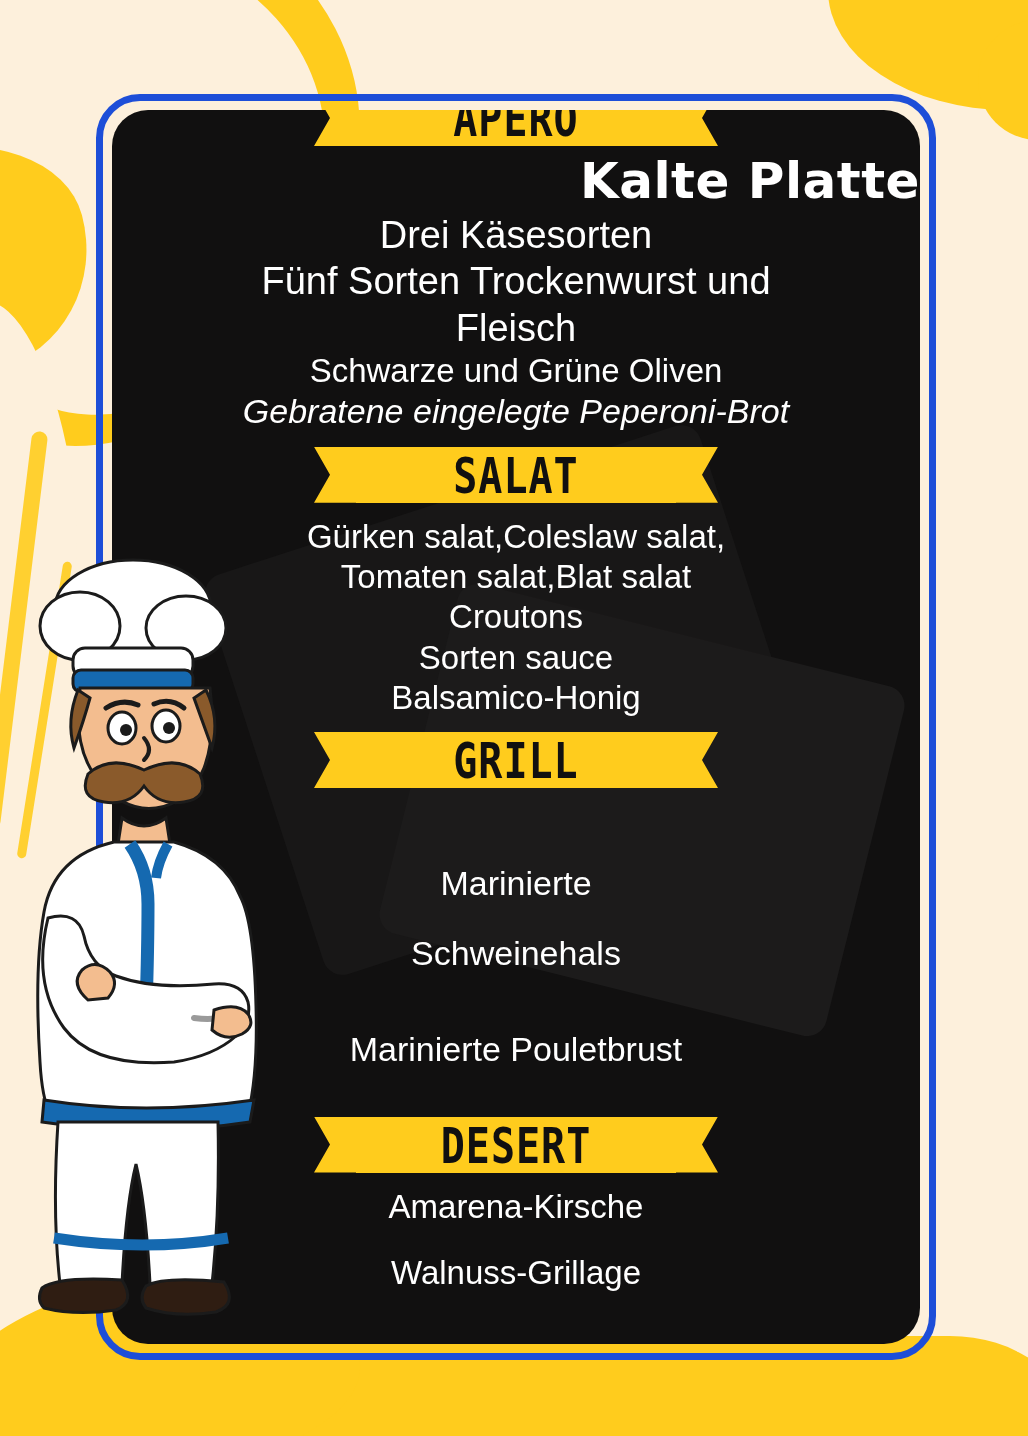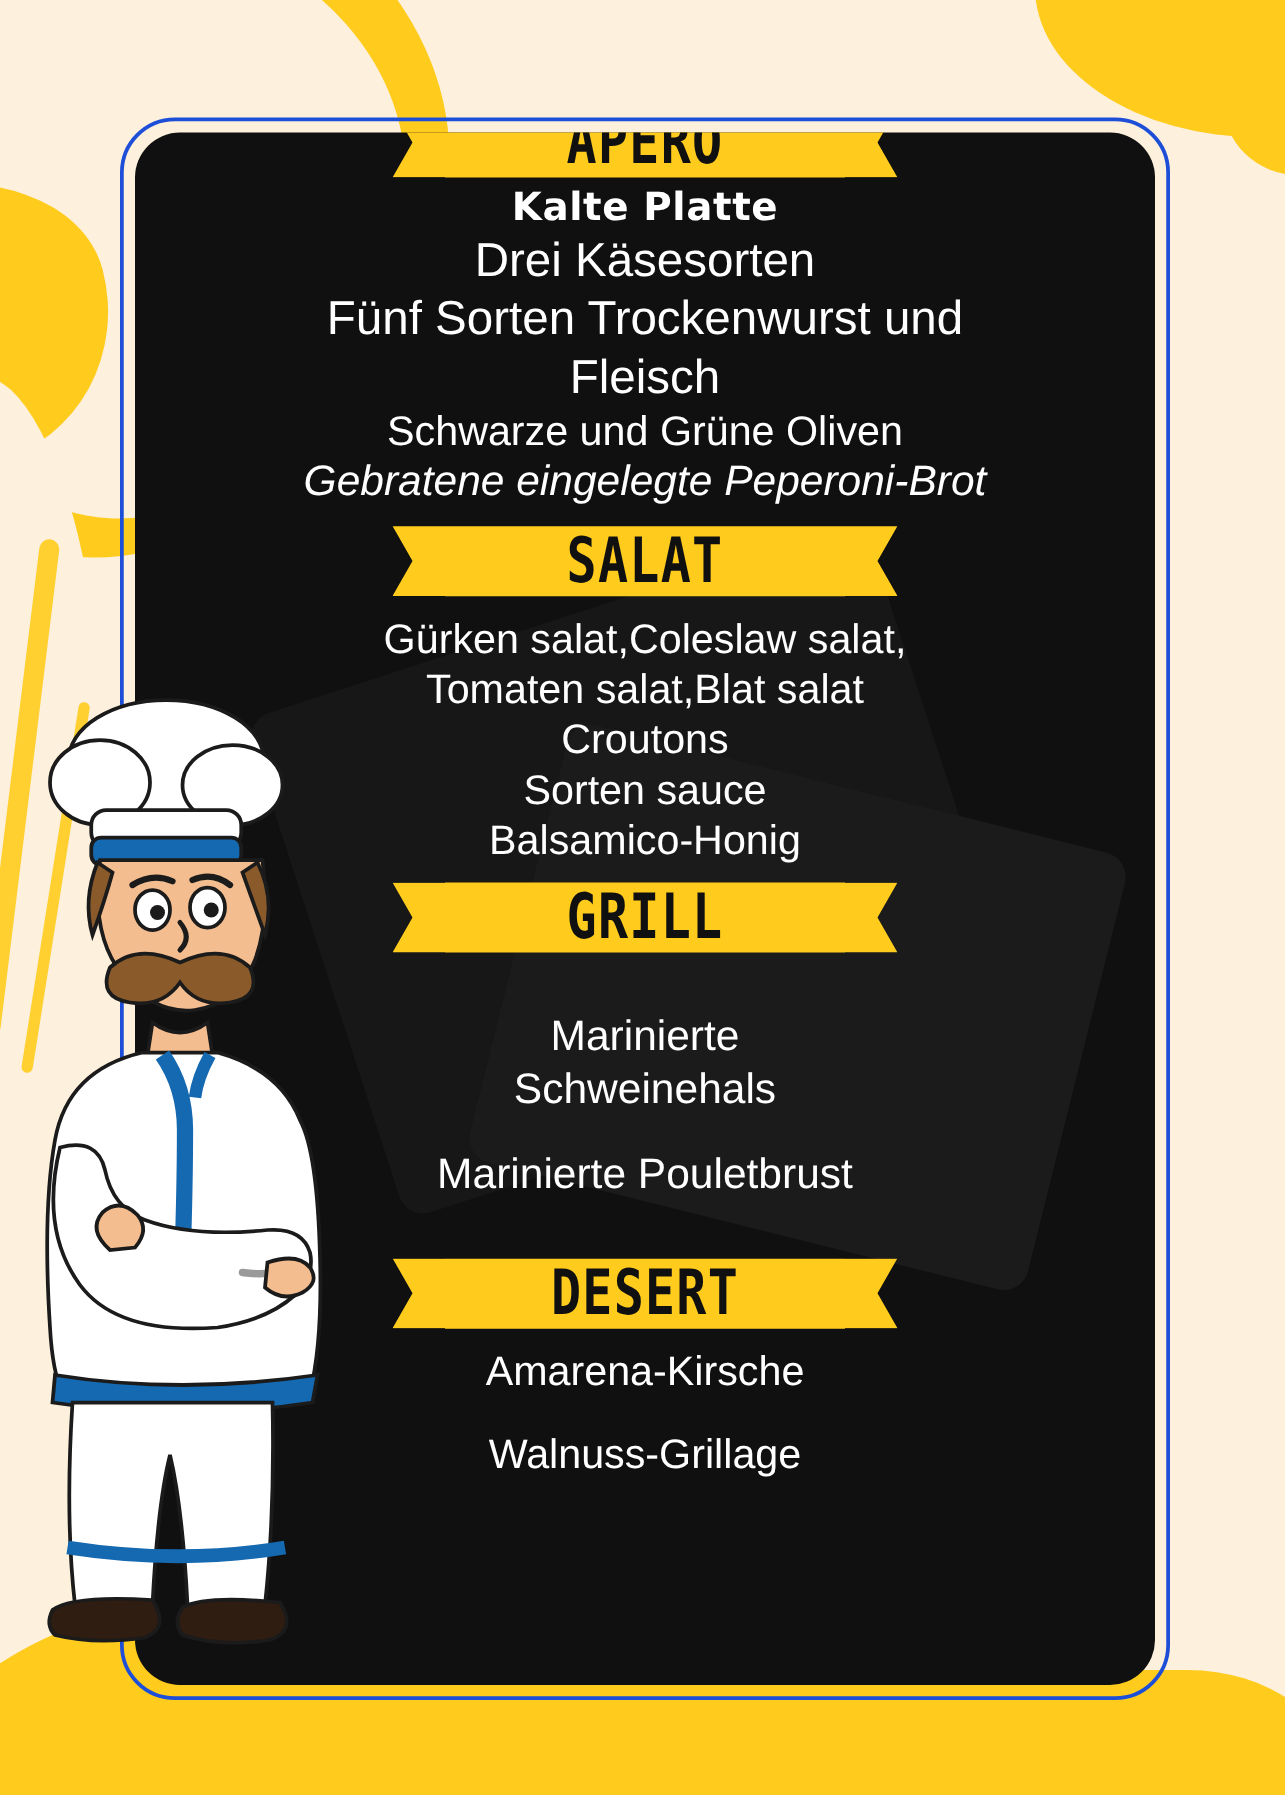--- a/index.html
+++ b/index.html
@@ -117,21 +117,21 @@
     transform: rotate(-6deg);
   }
 
   
   .card-outer {
     position: absolute;
     left: 96px;
     top: 94px;
     width: 840px;
     height: 1266px;
-    border: 3px solid #1d4ed8;
+    border: 7px solid #1d4ed8;
     border-radius: 44px;
     box-sizing: border-box;
     padding: 9px;
   }
   .card-inner {
     width: 100%;
     height: 100%;
     background: #111010;
     border-radius: 36px;
     box-sizing: border-box;
@@ -205,38 +205,40 @@
   .ribbon::after {
     right: -42px;
     clip-path: polygon(0 0, 100% 0, calc(100% - 16px) 50%, 100% 100%, 0 100%);
   }
 
   .ribbon-apero { margin-top: -38px; }
 
   .dish-title {
     font-family: "DejaVu Sans", sans-serif;
     font-weight: bold;
-    font-size: 31px;
+    font-size: 50px;
     margin: 6px 0 2px;
     letter-spacing: 0.5px;
+    text-align: right;
   }
   .line {
     font-size: 38px;
     line-height: 1.22;
     font-weight: 400;
   }
   .line.big { font-size: 33px; }
   .line.wide { font-size: 34px; font-style: italic; }
   .spacer-sm { height: 14px; }
   .spacer-md { height: 26px; }
   .spacer-lg { height: 46px; }
 
   .grill-item {
     font-size: 34px;
     line-height: 1.24;
+    margin-top: 28px;
   }
 
   .desert-item {
     font-size: 33px;
     line-height: 1.24;
   }
 
   
   .chef {
     position: absolute;

